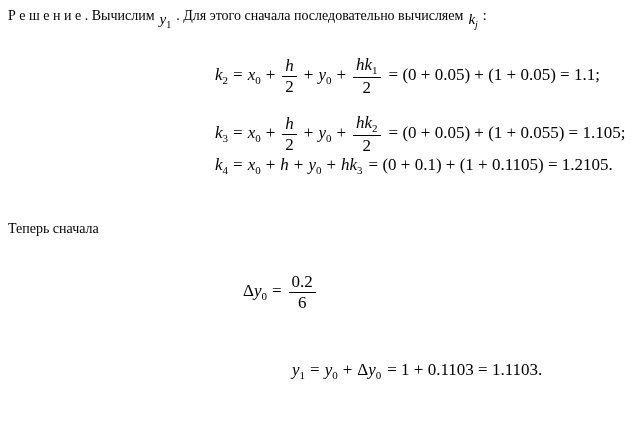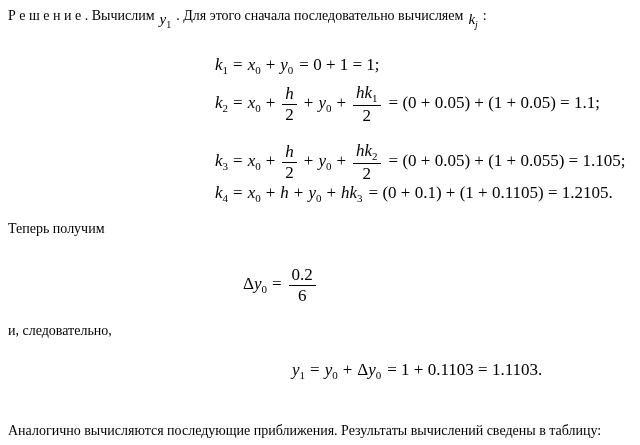--- a/index.html
+++ b/index.html
@@ -33,47 +33,44 @@
   .fr .n, .fr .d { display:block; padding:0 3px; line-height:1.15; }
   .fr .d { border-top:1px solid #000; }
 
   
   .p-intro  { position:absolute; left:8px;   top:6px;   right:4px; }
   .eq-block { position:absolute; left:215px; top:55px; }
   .row-k1 { margin-bottom:7px; }
   .row-k2 { margin-bottom:16px; }
   .row-k3 { margin-bottom:0; }
   .p-now    { position:absolute; left:8px;   top:220px; }
-  .eq-dy0   { position:absolute; left:243px; top:265px; }
+  .eq-dy0   { position:absolute; left:243px; top:272px; }
   .p-cons   { position:absolute; left:8px;   top:322px; }
   .eq-y1    { position:absolute; left:292px; top:360px; }
   .p-close  { position:absolute; left:8px;   top:422px; right:4px; }
 </style>
 </head>
 <body>
 
 <div class="page">
 
   <p class="body-text p-intro"><span>Р е ш е н и е . Вычислим</span><span class="im"><span class="v">y</span><span class="s">1</span></span><span>. Для этого сначала последовательно вычисляем</span><span class="im"><span class="v">k</span><span class="s si">j</span></span><span>:</span></p>
 
   <div class="eq-block">
 
-    <div class="eq-row row-k1"><span class="tok"><span class="v">k</span><span class="s">1</span></span><span class="o">=</span><span class="tok"><span class="v">x</span><span class="s">0</span></span><span class="o">+</span><span class="tok"><span class="v">y</span><span class="s">0</span></span><span class="rhs up">= 0 + 1 = 1;</span></div>
 
     <div class="eq-row row-k2"><span class="tok"><span class="v">k</span><span class="s">2</span></span><span class="o">=</span><span class="tok"><span class="v">x</span><span class="s">0</span></span><span class="o">+</span><span class="fr"><span class="n v">h</span><span class="d up">2</span></span><span class="o">+</span><span class="tok"><span class="v">y</span><span class="s">0</span></span><span class="o">+</span><span class="fr"><span class="n"><span class="v">hk</span><span class="s">1</span></span><span class="d up">2</span></span><span class="rhs up">= (0 + 0.05) + (1 + 0.05) = 1.1;</span></div>
 
     <div class="eq-row row-k3"><span class="tok"><span class="v">k</span><span class="s">3</span></span><span class="o">=</span><span class="tok"><span class="v">x</span><span class="s">0</span></span><span class="o">+</span><span class="fr"><span class="n v">h</span><span class="d up">2</span></span><span class="o">+</span><span class="tok"><span class="v">y</span><span class="s">0</span></span><span class="o">+</span><span class="fr"><span class="n"><span class="v">hk</span><span class="s">2</span></span><span class="d up">2</span></span><span class="rhs up">= (0 + 0.05) + (1 + 0.055) = 1.105;</span></div>
 
     <div class="eq-row"><span class="tok"><span class="v">k</span><span class="s">4</span></span><span class="o">=</span><span class="tok"><span class="v">x</span><span class="s">0</span></span><span class="o">+</span><span class="v">h</span><span class="o">+</span><span class="tok"><span class="v">y</span><span class="s">0</span></span><span class="o">+</span><span class="tok"><span class="v">hk</span><span class="s">3</span></span><span class="rhs up">= (0 + 0.1) + (1 + 0.1105) = 1.2105.</span></div>
 
   </div>
 
-  <p class="body-text p-now">Теперь получим</p>
+  <p class="body-text p-now">Теперь сначала</p>
 
   <div class="eq-row eq-dy0"><span class="tok"><span class="up">Δ</span><span class="v">y</span><span class="s">0</span></span><span class="o">=</span><span class="fr"><span class="n up">0.2</span><span class="d up">6</span></span></div>
 
-  <p class="body-text p-cons">и, следовательно,</p>
 
   <div class="eq-row eq-y1"><span class="tok"><span class="v">y</span><span class="s">1</span></span><span class="o">=</span><span class="tok"><span class="v">y</span><span class="s">0</span></span><span class="o">+</span><span class="tok"><span class="up">Δ</span><span class="v">y</span><span class="s">0</span></span><span class="rhs up">= 1 + 0.1103 = 1.1103.</span></div>
 
-  <p class="body-text p-close">Аналогично вычисляются последующие приближения. Результаты вычислений сведены в таблицу:</p>
 
 </div>
 
 </body></html>

